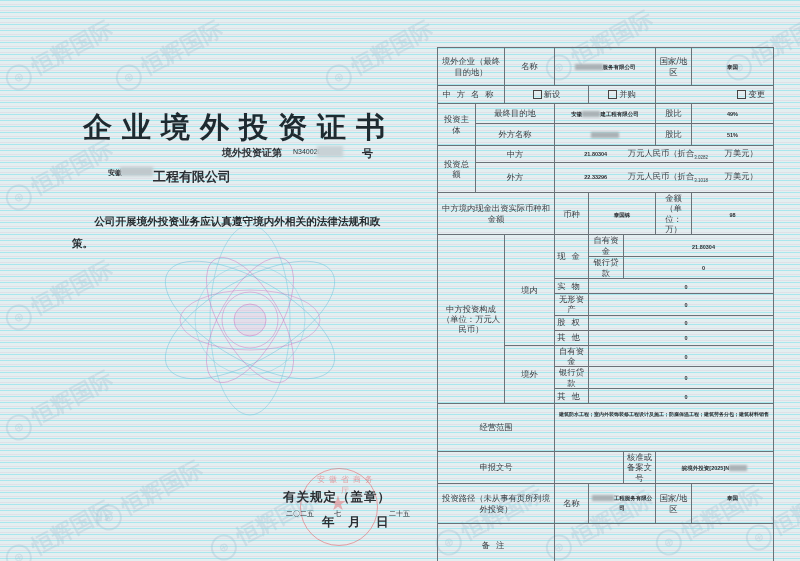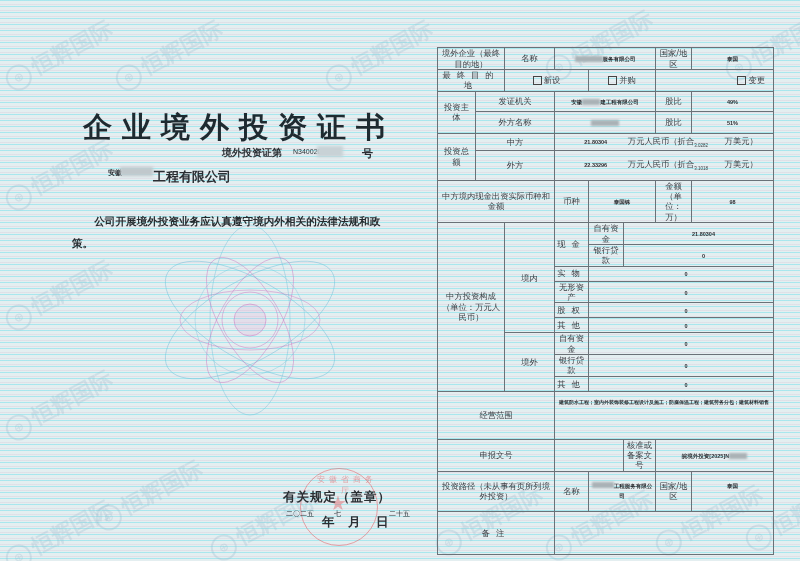--- a/index.html
+++ b/index.html
@@ -129,38 +129,38 @@
       <col style="width:29px">
       <col style="width:50px">
       <col style="width:34px">
     <col style="width:35px">
       <col style="width:32px">
       <col style="width:36px">
       <col style="width:82px">
   </colgroup>
 
   <tbody>
-      <tr style="height:22px">
+      <tr style="height:38px">
     <td colspan="2">境外企业（最终目的地）</td>
     <td>名称</td>
     <td colspan="3" class="l"><span class="blur"></span><span class="val">服务有限公司</span></td>
     <td>国家/地区</td>
     <td class="l"><span class="val">泰国</span></td>
   </tr>
 
   <tr style="height:18px">
-    <td colspan="2" class="spread">最终目的地</td>
+    <td colspan="2" class="spread">中方名称</td>
     <td colspan="2" class="l"><span class="chk"></span><span>新设</span></td>
     <td colspan="2"><span class="chk"></span><span>并购</span></td>
     <td colspan="2" style="text-align:right;padding-right:8px"><span class="chk"></span><span>变更</span></td>
   </tr>
 
   <tr style="height:20px">
     <td rowspan="2">投资主体</td>
-    <td colspan="2">发证机关</td>
+    <td colspan="2">最终目的地</td>
     <td colspan="3" class="l"><span class="val">安徽</span><span class="blur" style="width:18px"></span><span class="val">建工程有限公司</span></td>
     <td>股比</td>
     <td class="l"><span class="val">49%</span></td>
   </tr>
   <tr style="height:22px">
     <td colspan="2">外方名称</td>
     <td colspan="3" class="l"><span class="blur"></span></td>
     <td>股比</td>
     <td class="l"><span class="val">51%</span></td>
   </tr>

